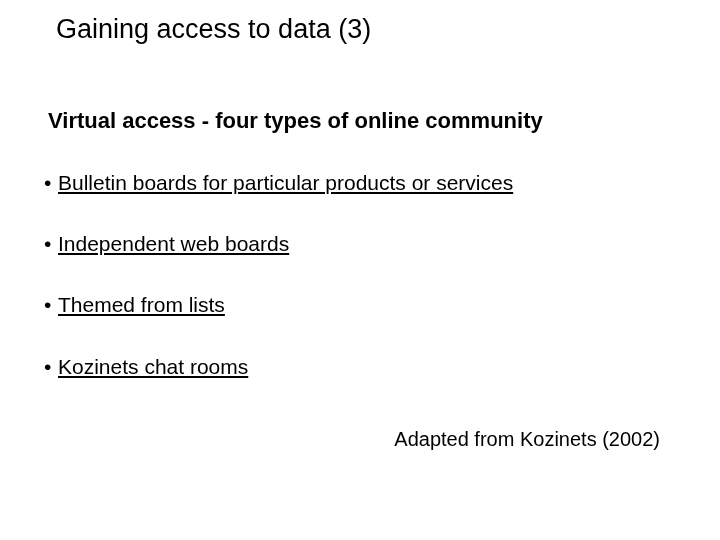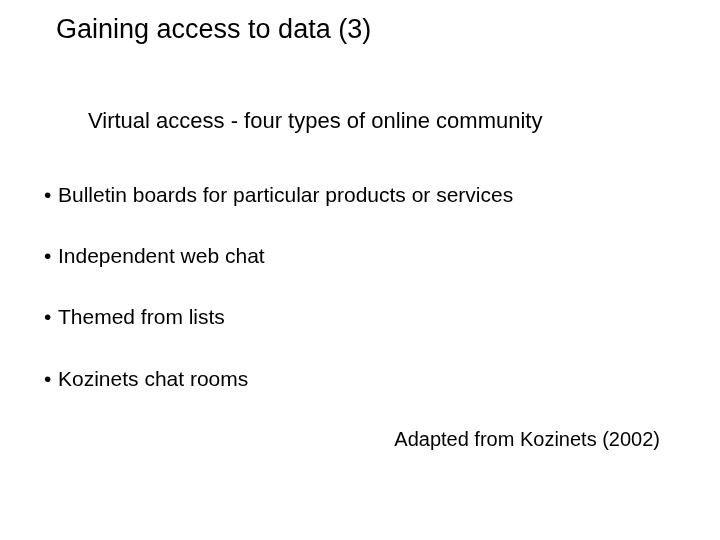--- a/index.html
+++ b/index.html
@@ -23,29 +23,29 @@
     top: 14px;
     font-size: 27px;
     font-weight: 400;
     letter-spacing: 0px;
   }
   .subheading {
     position: absolute;
     left: 48px;
     top: 108px;
     font-size: 22px;
-    font-weight: normal;
-    margin-left: 40px;
+    font-weight: bold;
   }
   .bullets {
     position: absolute;
     left: 44px;
-    top: 182px;
+    top: 170px;
     font-size: 21px;
     line-height: 1.2;
+    text-decoration: underline;
   }
   .bullet {
     margin-bottom: 36px;
   }
   .bullet .dot {
     display: inline-block;
     width: 14px;
   }
   .attribution {
     position: absolute;
@@ -62,21 +62,21 @@
 
   <div class="title">Gaining access to data (3)</div>
 
   <div class="subheading">Virtual access - four types of online community</div>
 
   <div class="bullets">
     <div class="bullet">
       <span class="dot">•</span><span>Bulletin boards for particular products or services</span>
     </div>
     <div class="bullet">
-      <span class="dot">•</span><span>Independent web chat</span>
+      <span class="dot">•</span><span>Independent web boards</span>
     </div>
     <div class="bullet">
       <span class="dot">•</span><span>Themed from lists</span>
     </div>
     <div class="bullet">
       <span class="dot">•</span><span>Kozinets chat rooms</span>
     </div>
   </div>
 
   <div class="attribution">Adapted from Kozinets (2002)</div>

